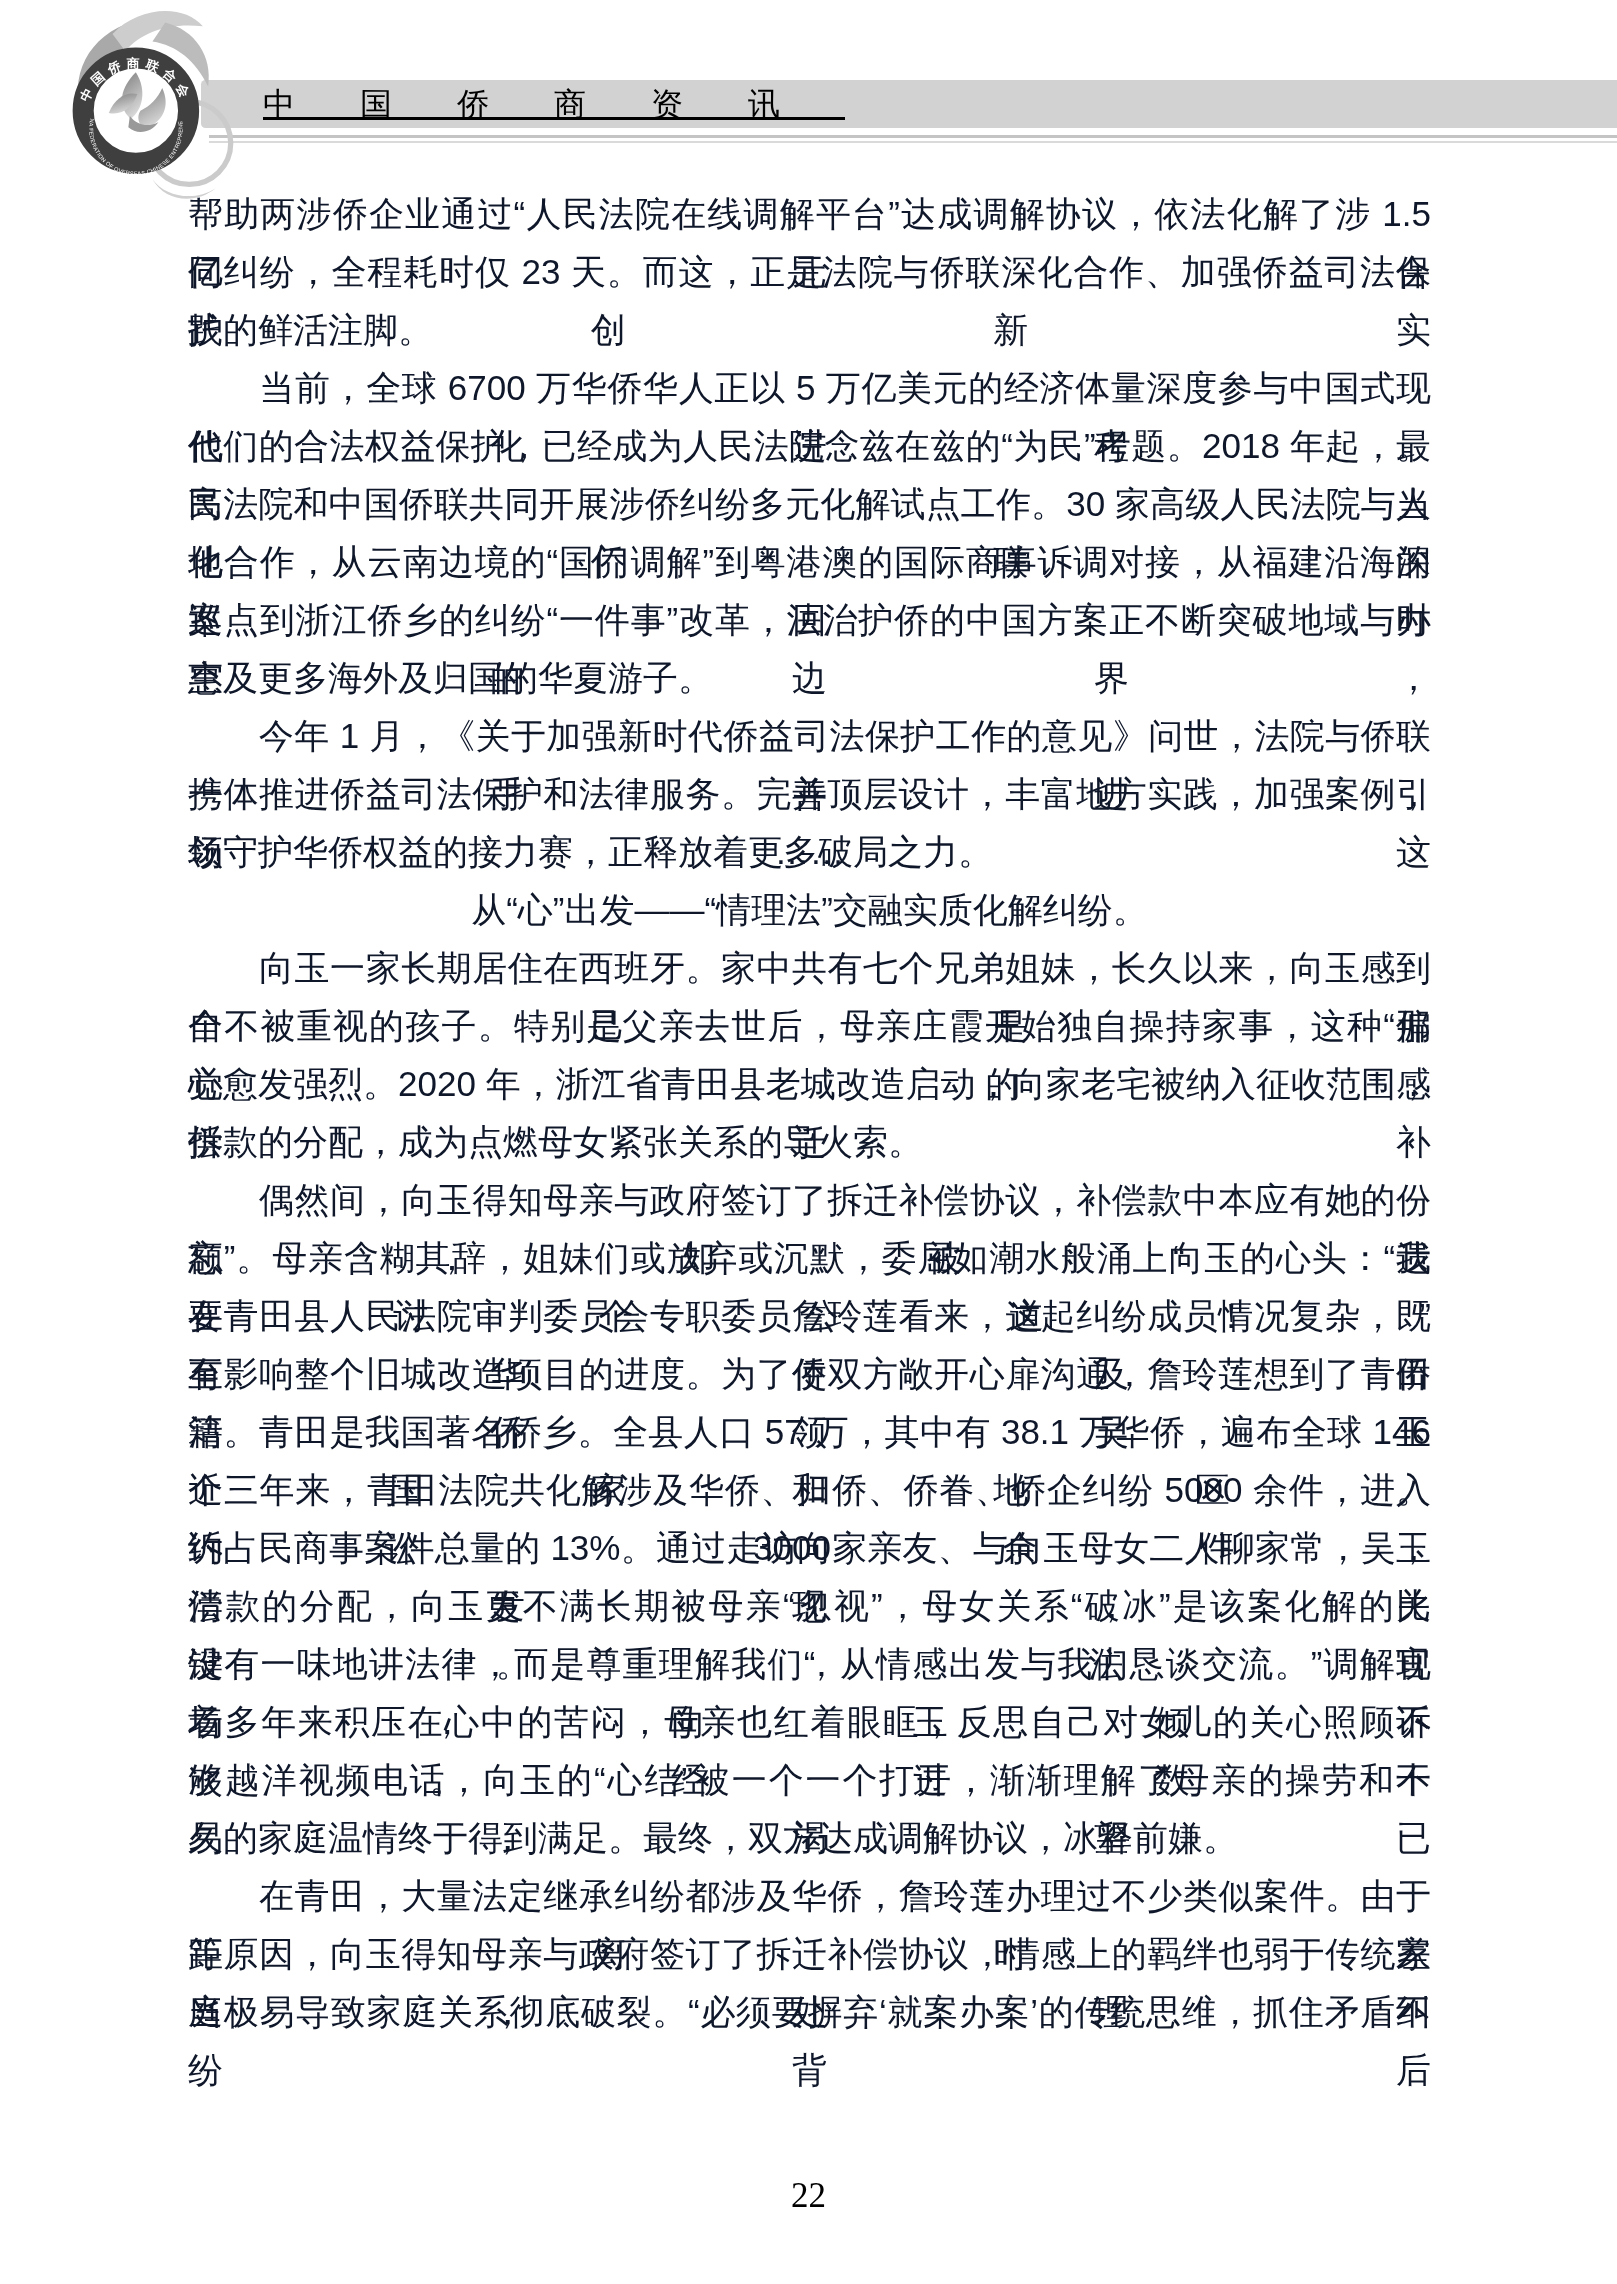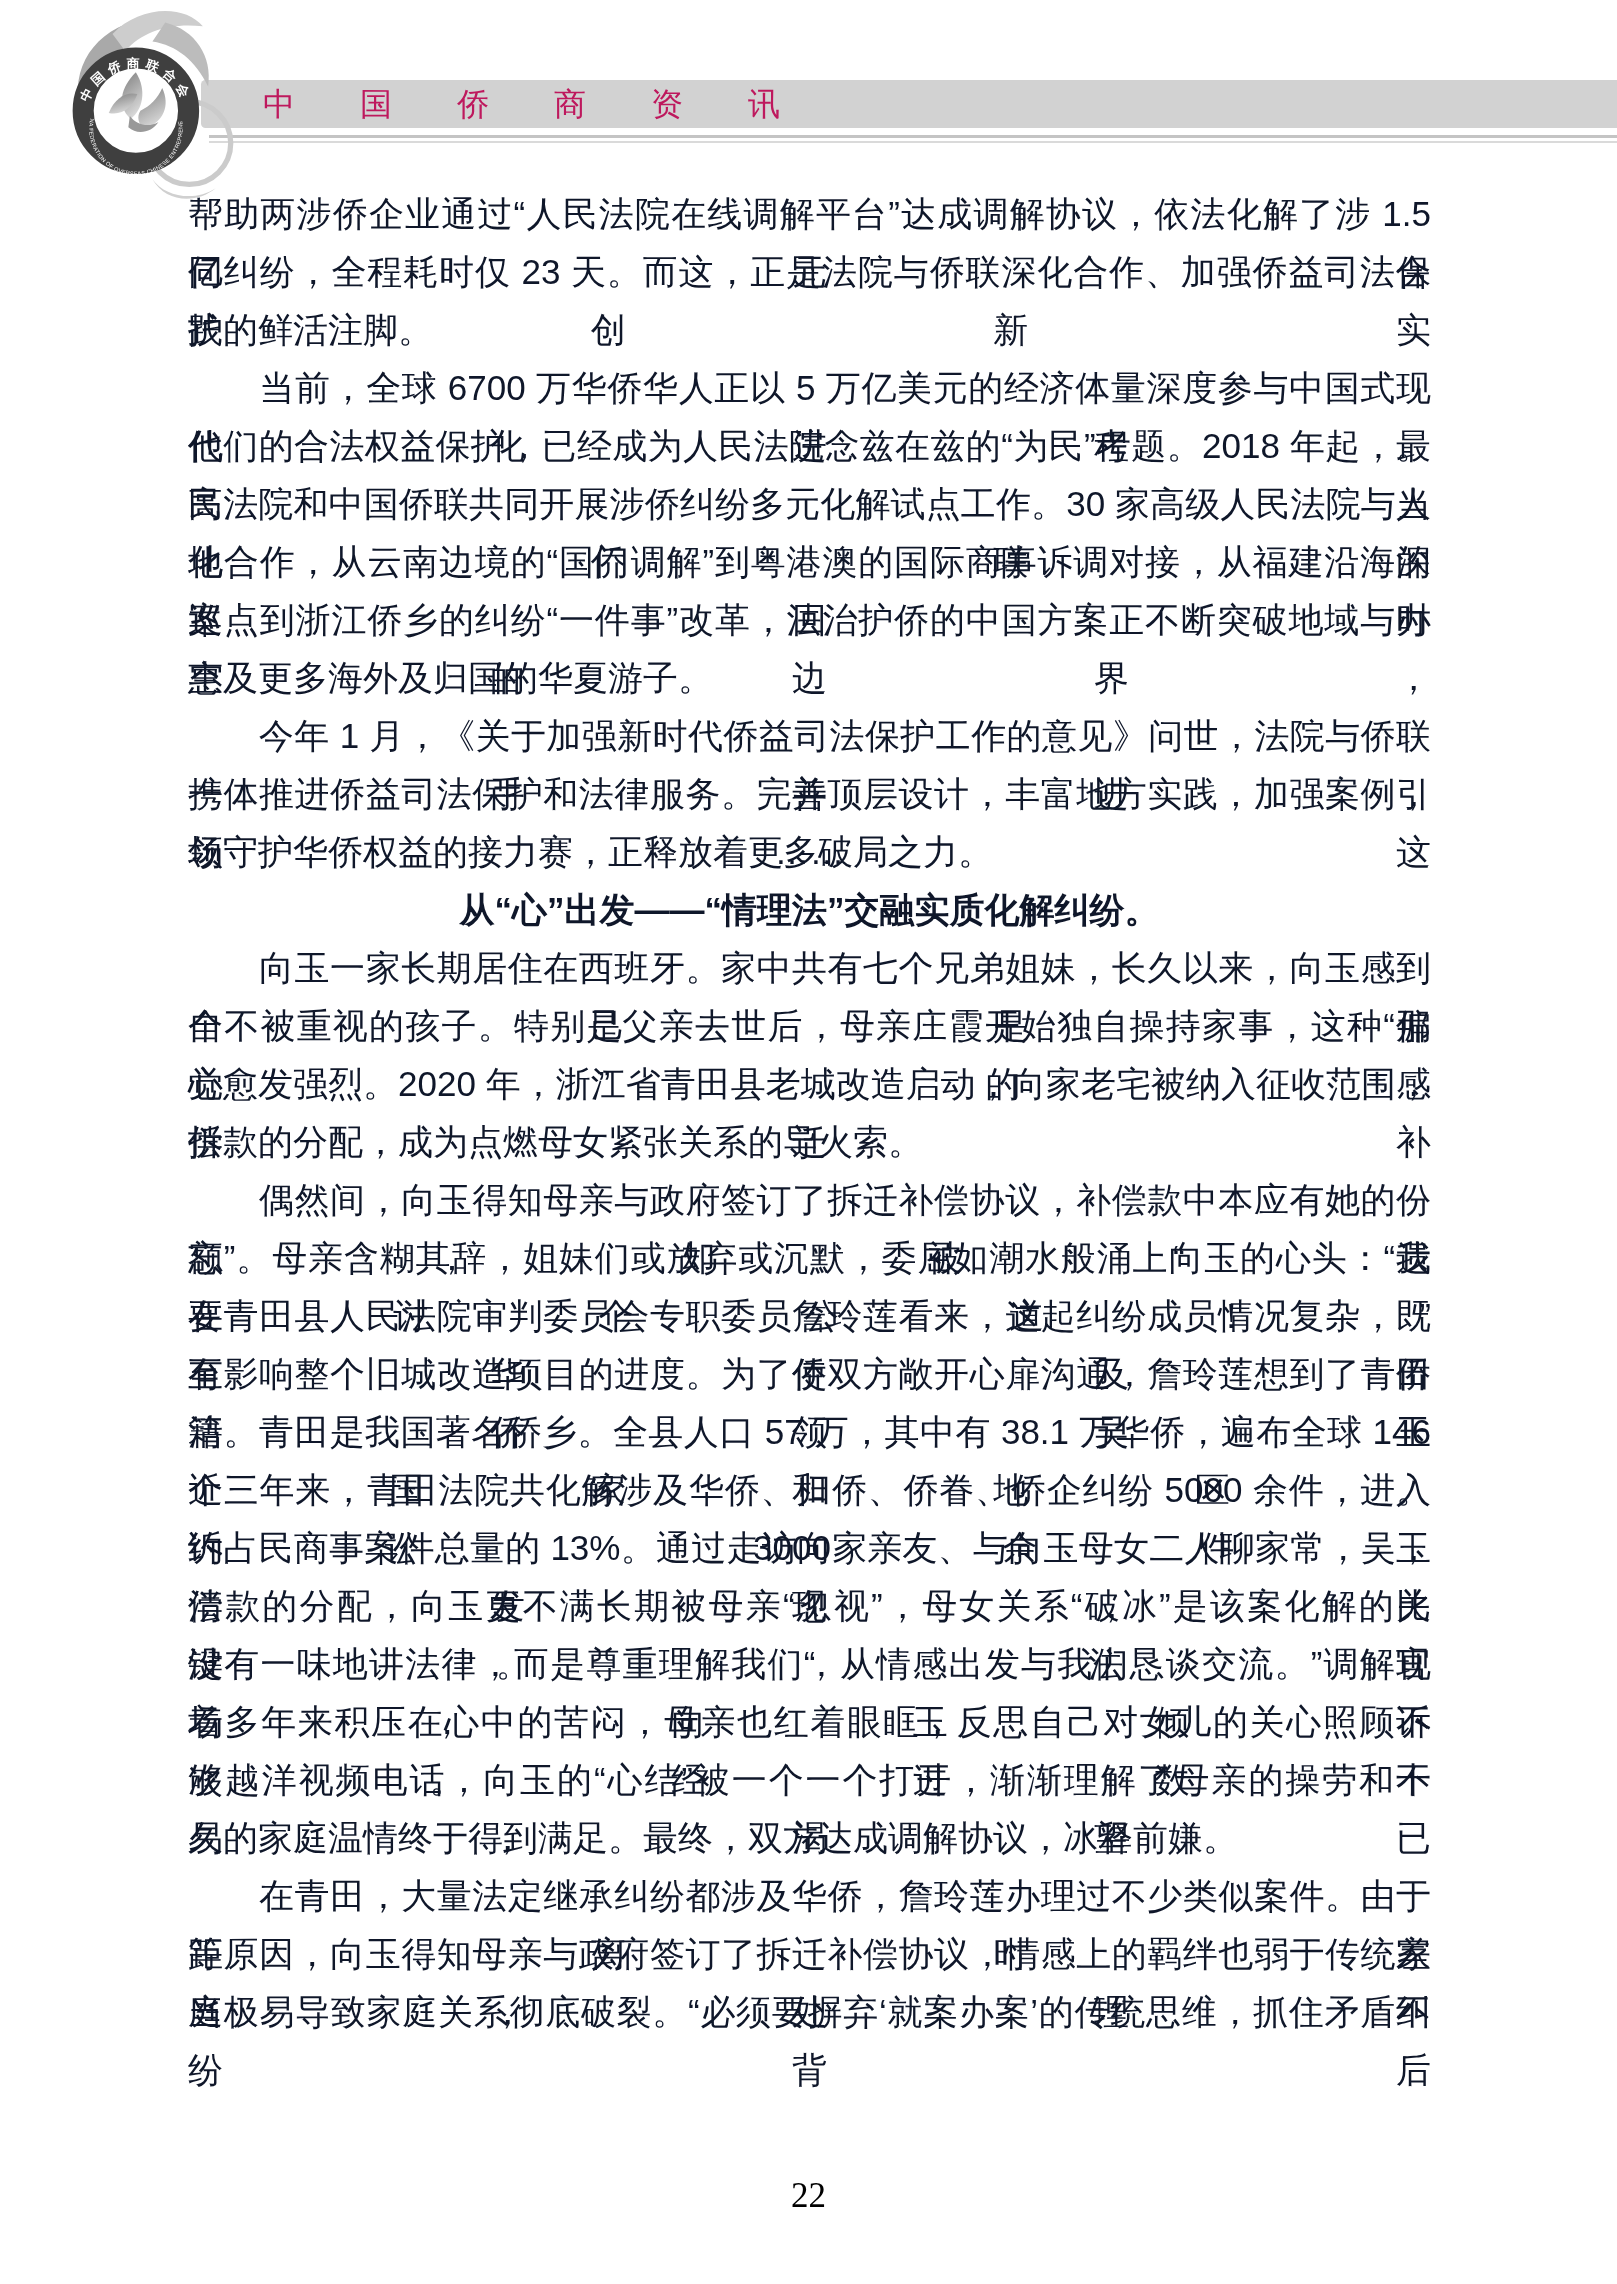--- a/index.html
+++ b/index.html
@@ -14,23 +14,24 @@
   #band{
     position:absolute;left:201px;top:80px;
     width:1417px;height:48px;
     background:#d2d2d2;
     border-radius:4.5px 0 0 4.5px;
     z-index:1;
   }
   #band-title{
     position:absolute;left:62px;top:7.5px;
     font-size:32px;line-height:33px;
-    color:#be185d;
+    color:#000000;
     letter-spacing:65px;
     white-space:nowrap;
+    text-decoration:underline;
   }
   .rule{position:absolute;left:209px;width:1408px;z-index:0;}
   #rule1{top:135px;height:3px;background:#c4c4c4;}
   #rule2{top:141px;height:2.3px;background:#dadada;}
   #logo{position:absolute;left:41px;top:0;width:256px;height:256px;z-index:2;}
   
   #article{
     position:absolute;left:188px;top:185px;width:1243px;
     color:#0f172a;
     font-size:35px;
@@ -39,21 +40,21 @@
     height:58px;line-height:58px;
     white-space:nowrap;
     overflow:visible;
   }
   .line.fill{
     white-space:normal;
     text-align:justify;
     text-align-last:justify;
   }
   .line.heading{
-    font-weight:700;
+    font-weight:400;
     text-align:right;
     text-align-last:center;
     white-space:nowrap;
   }
   
   #page-number{
     position:absolute;left:0;top:2176px;width:1617px;
     text-align:center;
     font-family:"Liberation Serif", serif;
     font-size:35px;color:#000000;

